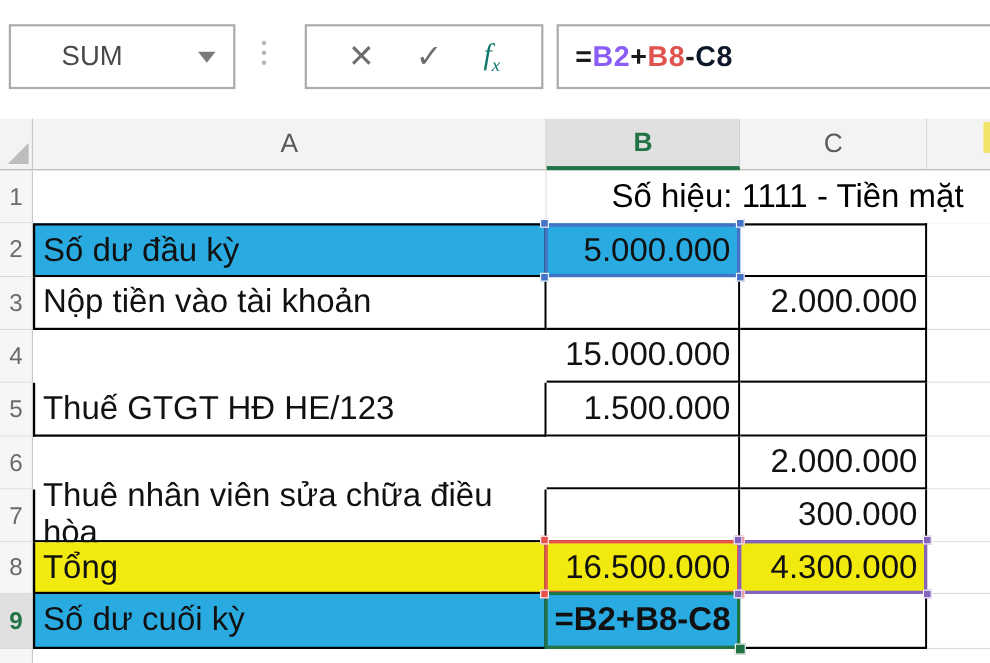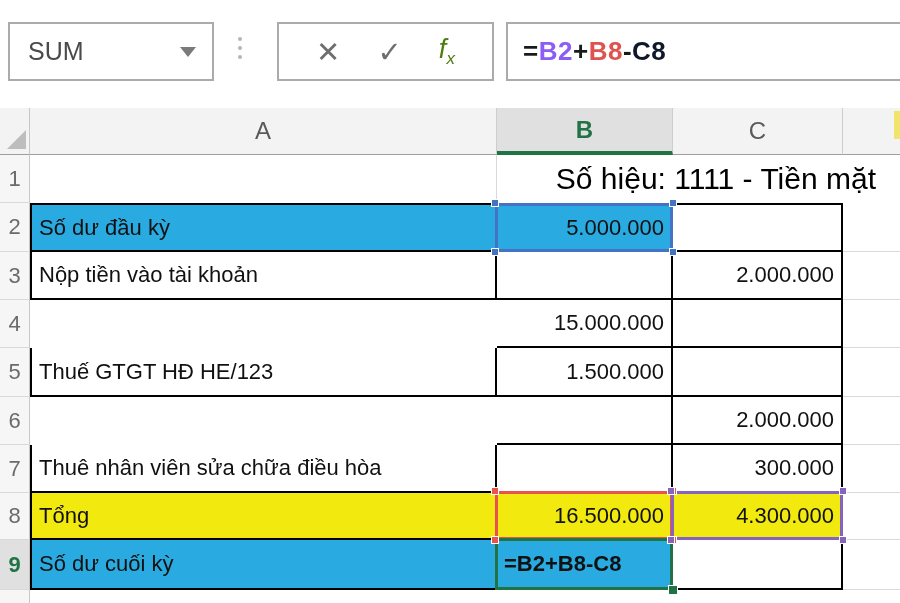--- a/index.html
+++ b/index.html
@@ -3,41 +3,41 @@
 <meta charset="utf-8">
 <style>
   * { margin:0; padding:0; box-sizing:border-box; }
   html,body { width:900px; height:603px; overflow:hidden; background:#fff;
     font-family:"Liberation Sans", sans-serif; }
   .abs { position:absolute; }
 
   
   #namebox { left:8px; top:22px; width:206px; height:59px; border:2px solid #ababab;
     display:flex; align-items:center; background:#fff; }
-  #namebox .txt { padding-left:18px; font-size:25px; color:#4a4a4a; flex:1; }
+  #namebox .txt { padding-left:18px; font-size:25px; color:#4a4a4a; flex:1;margin-left:28px; }
   #namebox .arr { width:0; height:0; border-left:8px solid transparent;
     border-right:8px solid transparent; border-top:10px solid #7a7a7a; margin-right:16px; }
   #dots { left:238px; top:37px; display:flex; flex-direction:column; gap:5px; }
   #dots i { width:4px; height:4px; background:#b5b5b5; border-radius:50%; }
   #btnbox { left:277px; top:22px; width:217px; height:59px; border:2px solid #ababab;
     display:flex; align-items:center; justify-content:space-evenly; background:#fff; }
   #btnbox .ic { font-size:29px; color:#6e6e6e; }
-  #btnbox .fx { font-family:Liberation Sans, sans-serif; font-style:italic; color:#4d7c0f;
+  #btnbox .fx { font-family:Liberation Serif, serif; font-style:italic; color:#0f766e;
     font-size:27px; }
   #btnbox .fx sub { font-size:17px; }
   #fbox { left:506px; top:22px; width:400px; height:59px; border:2px solid #ababab;
     display:flex; align-items:center; background:#fff; font-size:26px; }
   #fbox .f { padding-left:15px; letter-spacing:0.5px; color:#1a1a1a; font-weight:bold; }
   .c-blue { color:#8b5cf6; } .c-red { color:#e0524e; } .c-purple { color:#0f172a; }
 
   
   #grid { left:0; top:108px; width:900px; display:grid;
     grid-template-columns:30px 467px 176px 170px 57px;
     grid-template-rows:47px 48px 49px 48px 48px 49px 48px 48px 47px 50px 13px; }
-  .cell { position:relative; display:flex; align-items:center; font-size:22px; color:#111;
+  .cell { position:relative; display:flex; align-items:center; font-size:30px; color:#111;
     background:#fff; }
   .hdr { background:#f3f3f3; border-right:1px solid #cdcdcd; border-bottom:1px solid #9e9e9e;
     justify-content:center; font-size:24px; color:#5a5a5a; }
   .hdrB { background:#e0e0e0; color:#217346; font-weight:bold;
     border-bottom:4px solid #217346; }
   .corner { background:#f3f3f3; border-right:1px solid #c7c7c7; border-bottom:1px solid #9e9e9e; }
   .corner .tri { position:absolute; right:3px; bottom:5px; width:0; height:0;
     border-left:19px solid transparent; border-bottom:19px solid #bdbdbd; }
   .rhdr { background:#f6f6f6; border-right:1px solid #c7c7c7; border-bottom:1px solid #d9d9d9;
     justify-content:center; font-size:22px; color:#6b6b6b; }

